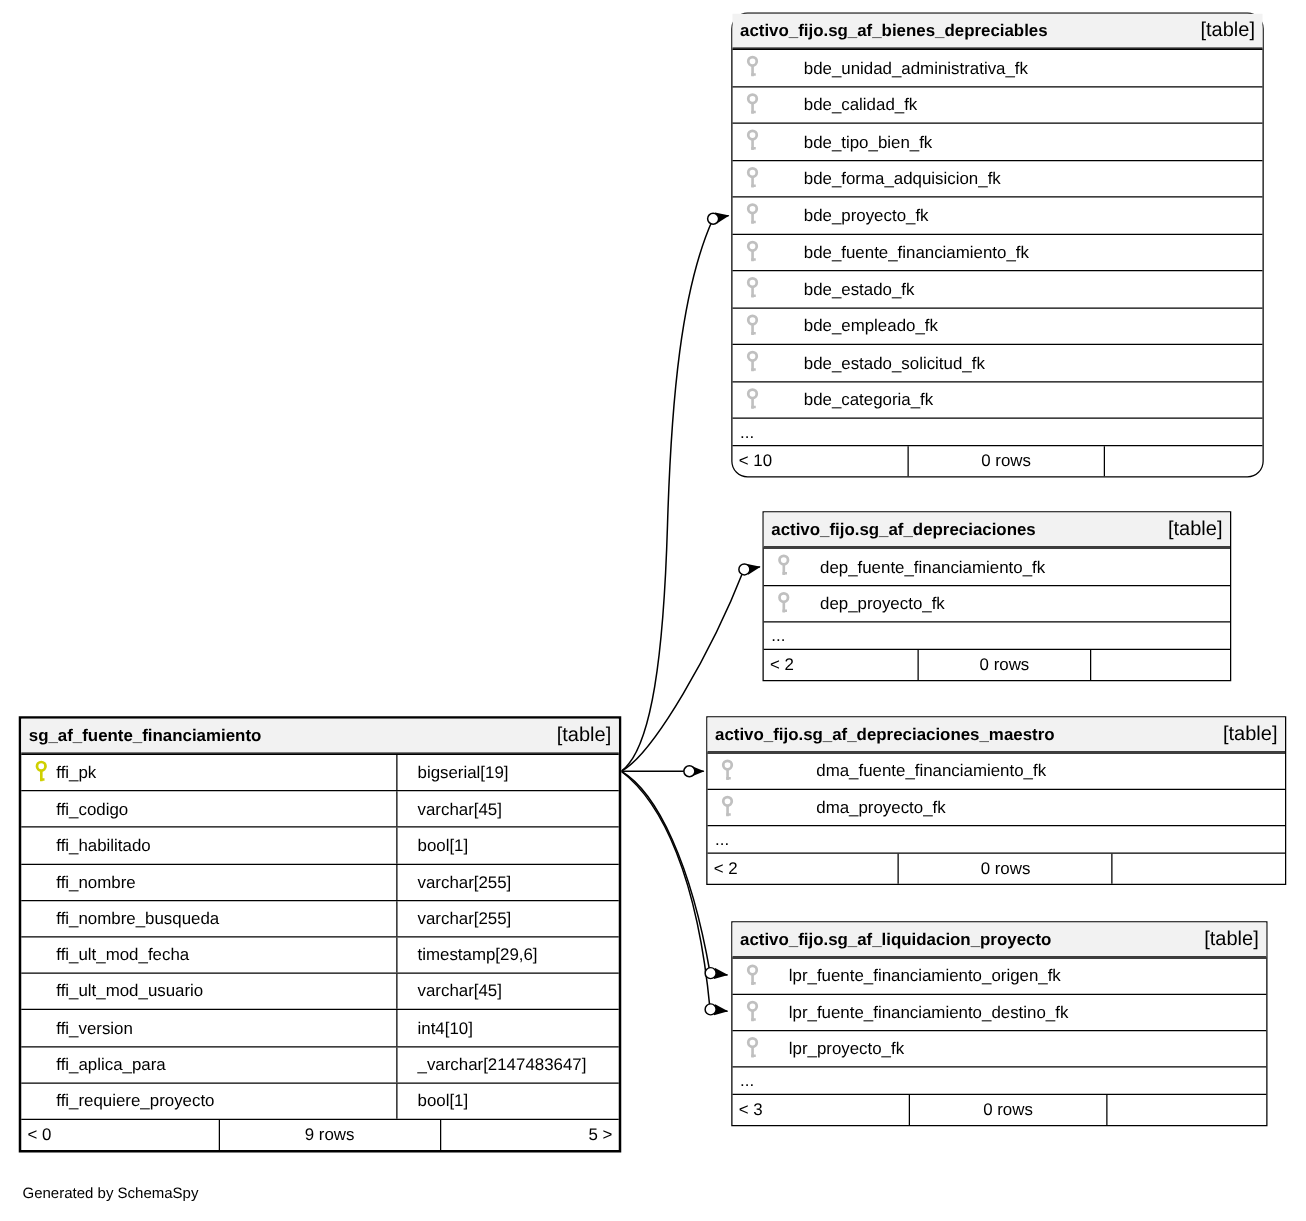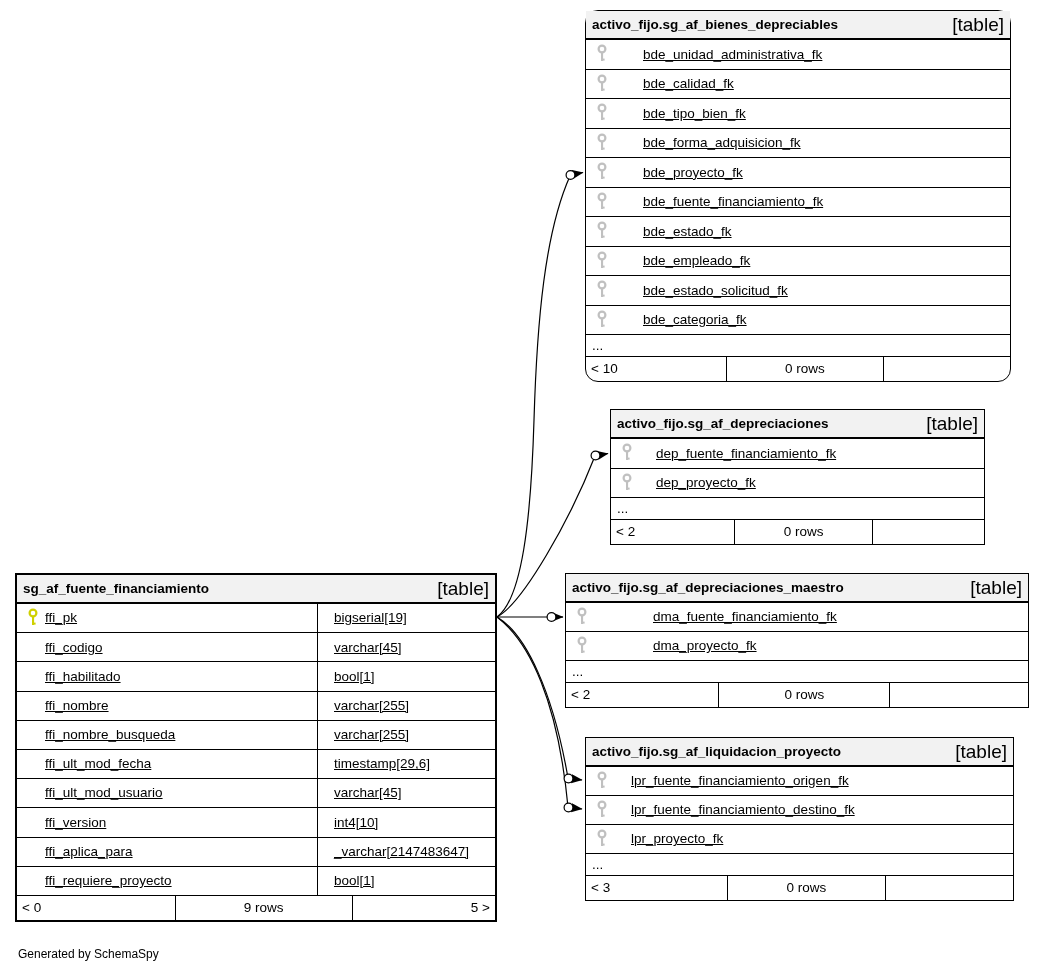--- a/index.html
+++ b/index.html
@@ -15,25 +15,25 @@
     box-sizing:border-box; font-size:13.5px; line-height:1;
   }
   .tbl.main { border-width:2.6px; }
 
   .thead {
     height:28px; background:#f2f2f2; border-bottom:1px solid #000;
     display:flex; align-items:center; justify-content:space-between;
     padding:0 6px; box-sizing:border-box;
   }
   .ttitle { font-weight:bold; font-size:13.5px; }
-  .tbadge { font-weight:normal; font-size:19px; }
+  .tbadge { font-weight:normal; font-size:16px; }
 
   .trow {
     height:var(--rowh,29.5px); display:flex; align-items:center;
-    border-top:1px solid #000; box-sizing:border-box; padding-left:10px;text-decoration:underline;
+    border-top:1px solid #000; box-sizing:border-box; padding-left:10px;
   }
   .trow:first-of-type { border-top:none; }
   .icell { width:calc(var(--indent,45px) - 10px); display:flex; align-items:center; }
   .icell svg { display:block; }
   .cname { white-space:nowrap; }
   .main .cname { width:calc(var(--typecol,310px) - var(--indent,28px) - 10px); }
   .ctype {
     align-self:stretch; display:flex; align-items:center; flex:1;
     border-left:1px solid #000; padding-left:16px; white-space:nowrap;
   }

